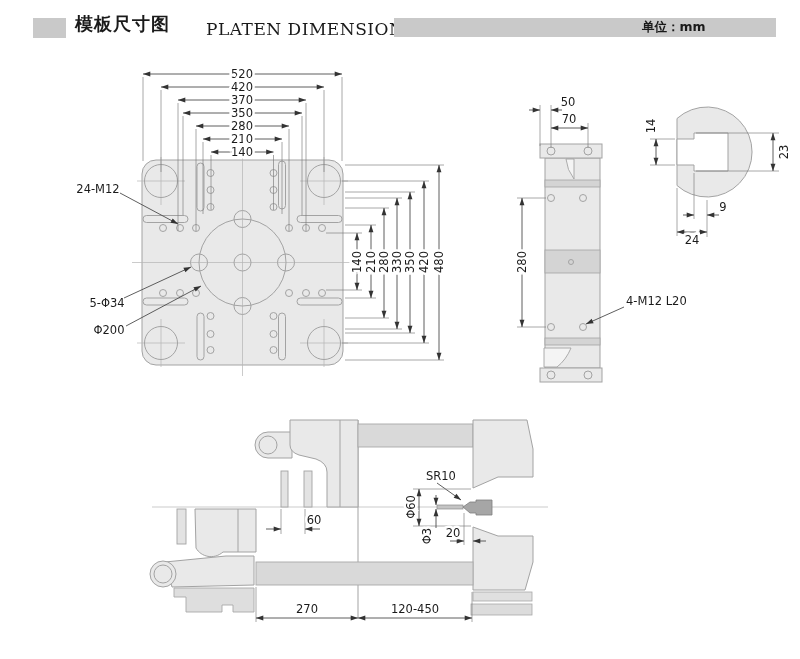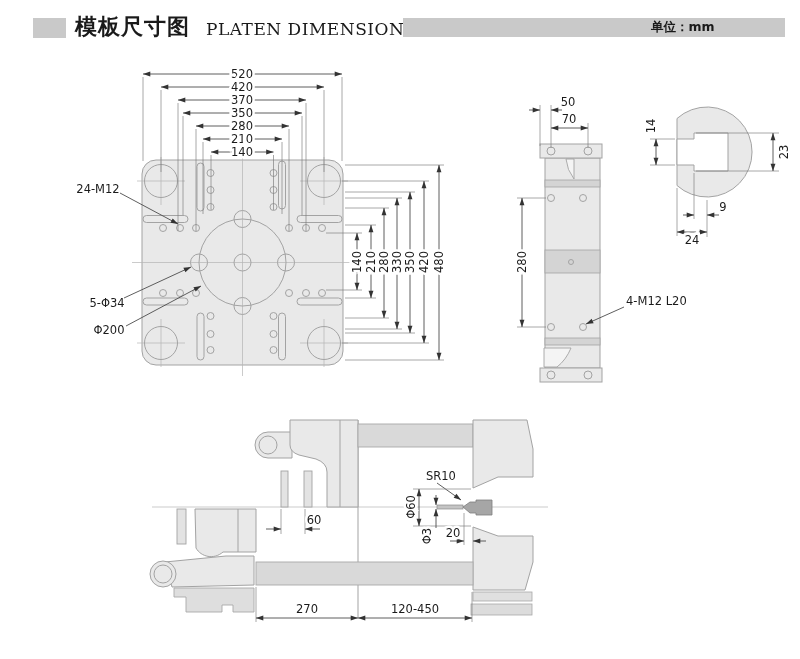--- a/index.html
+++ b/index.html
@@ -1,22 +1,22 @@
 <!DOCTYPE html>
 <html><head>
 <meta charset="utf-8">
 <style>
   html,body{margin:0;padding:0;}
   body{width:800px;height:659px;background:#ffffff;position:relative;overflow:hidden;
        font-family:"DejaVu Sans","Liberation Sans",sans-serif;}
   .hdr-sq{position:absolute;left:33px;top:18px;width:33px;height:20px;background:#c9c9c9;}
-  .hdr-zh{position:absolute;left:75px;top:12px;font-size:22px;font-weight:bold;color:#1a1a1a;letter-spacing:1px;text-align:right;}
+  .hdr-zh{position:absolute;left:75px;top:12px;font-size:18px;font-weight:bold;color:#1a1a1a;letter-spacing:1px;text-align:right;}
   .hdr-en{position:absolute;left:206px;top:19px;font-size:17px;color:#1a1a1a;
           font-family:"DejaVu Serif","Liberation Serif",serif;letter-spacing:0.5px;}
-  .hdr-bar{position:absolute;left:403px;top:18px;width:382px;height:19px;background:#c9c9c9;}
+  .hdr-bar{position:absolute;left:394px;top:18px;width:382px;height:19px;background:#c9c9c9;}
   .hdr-unit{position:absolute;left:248px;top:1px;font-size:12.5px;font-weight:bold;color:#1a1a1a;}
   svg{position:absolute;left:0;top:0;}
   .outl{fill:#e9e9e9;stroke:#a3a3a3;stroke-width:1;}
   .outl-n{fill:none;stroke:#a3a3a3;stroke-width:1;}
   .band{fill:#d4d4d4;stroke:#a3a3a3;stroke-width:0.8;}
   .bar{fill:#d9d9d9;stroke:#a8a8a8;stroke-width:0.9;}
   .dim{stroke:#4c4c4c;stroke-width:0.9;fill:none;}
   .ext{stroke:#787878;stroke-width:0.65;fill:none;}
   .cl{stroke:#b5b5b5;stroke-width:0.7;fill:none;}
   .dim-t{font-size:11.5px;fill:#1b1b1b;paint-order:stroke;stroke:#ffffff;stroke-width:5px;}

